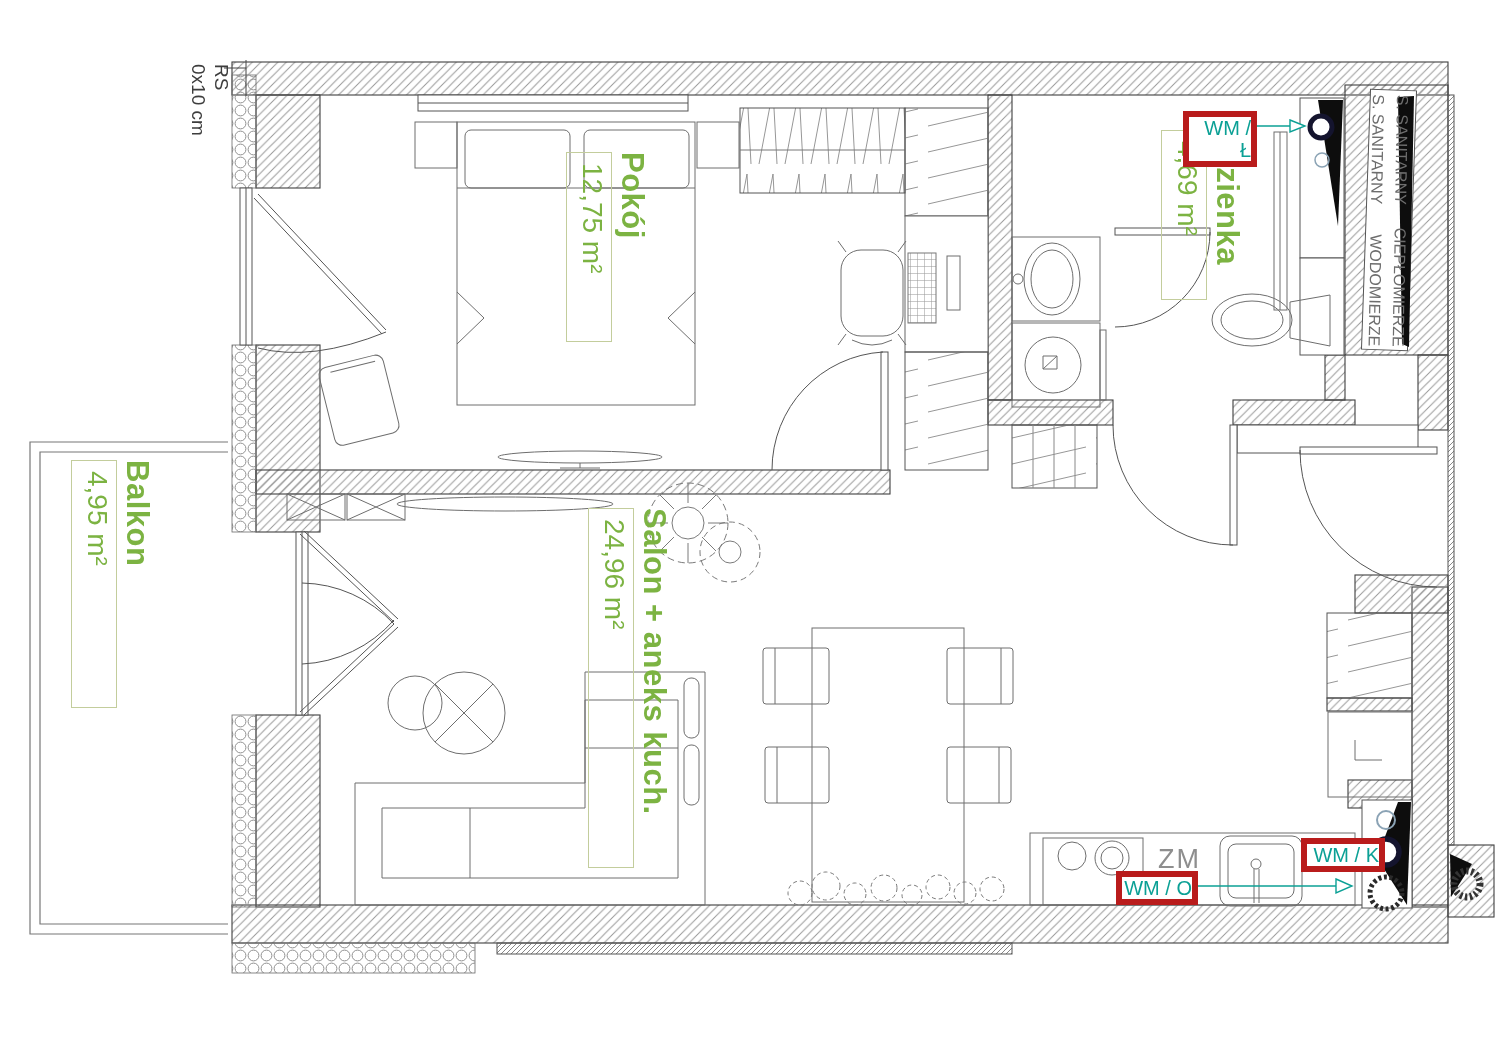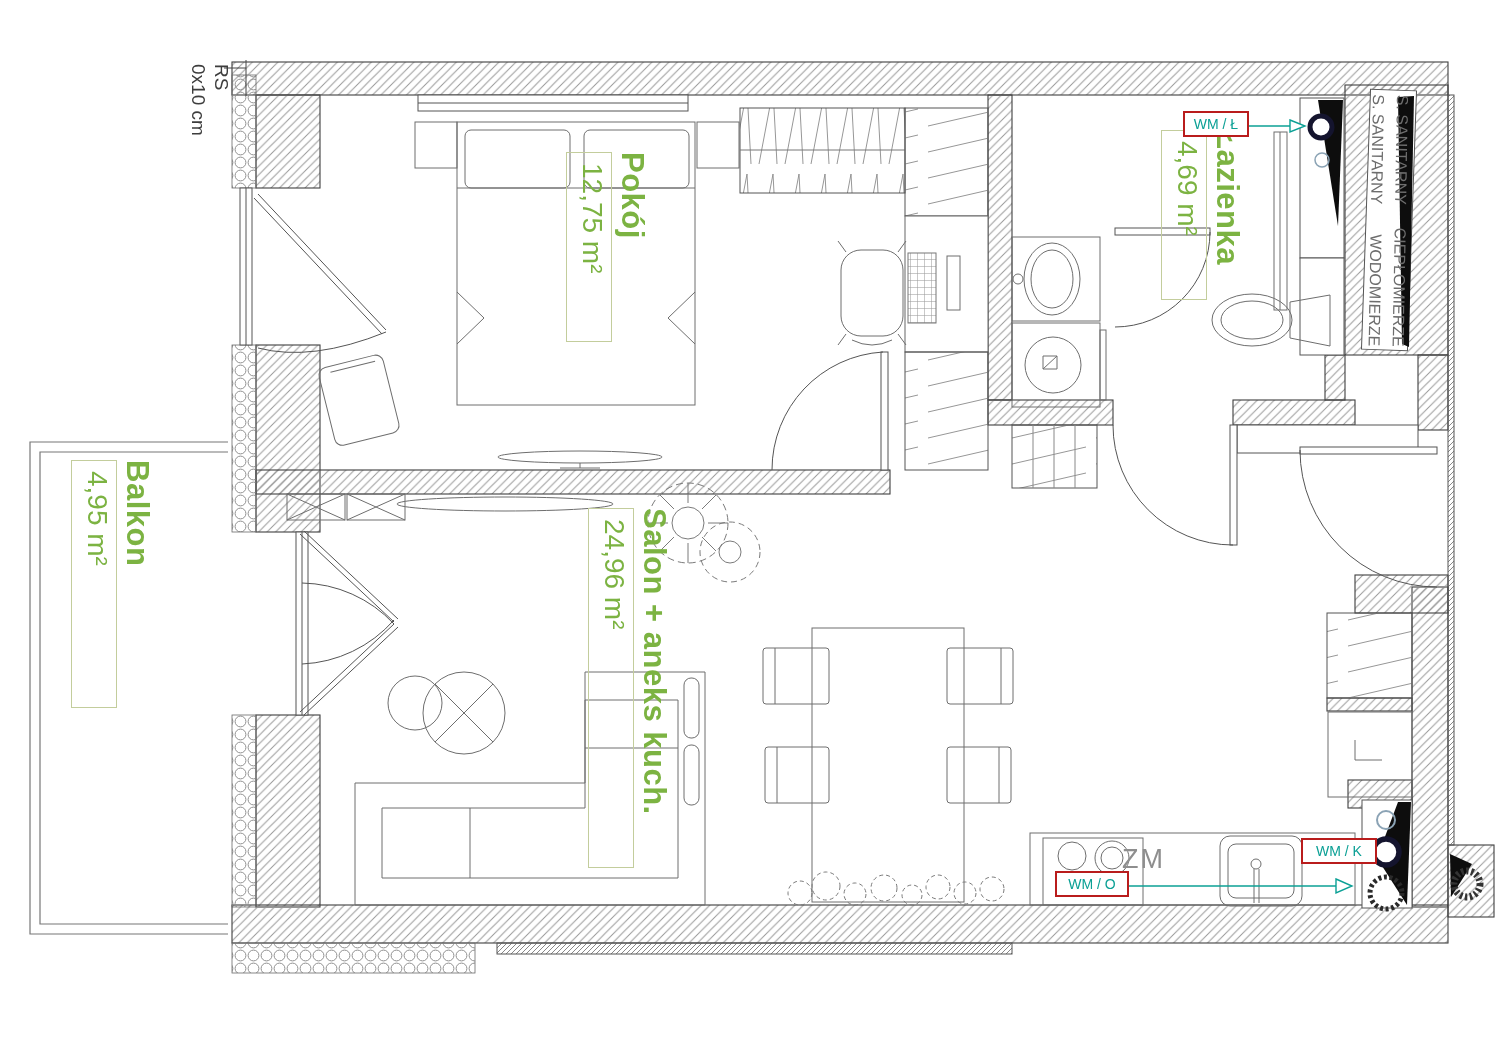--- a/index.html
+++ b/index.html
@@ -5,22 +5,22 @@
   html,body{margin:0;padding:0;background:#fff}
   #plan{position:relative;width:1500px;height:1050px;overflow:hidden;
         font-family:"Liberation Sans",sans-serif;background:#fff}
   #plan svg{position:absolute;left:0;top:0}
   .rlabel{position:absolute;transform-origin:0 0;transform:rotate(90deg);
           color:#7cb342;white-space:nowrap}
   .rlabel .t{font-size:31px;font-weight:bold;letter-spacing:.5px}
   .rlabel .a{margin-top:2px;font-size:28px;font-weight:normal}
   .rlabel .a .frame{display:inline-block;border:1px solid #c3cd9c;
           padding:3px 10px 9px;box-sizing:border-box}
-  .wm{position:absolute;border:2px solid #b91c1c;color:#0ba095;font-size:14px;
-      line-height:22px;text-align:center;background:#fff}
+  .wm{position:absolute;border:6px solid #b91c1c;color:#0ba095;font-size:20px;
+      line-height:22px;text-align:right;background:#fff}
   .zm{position:absolute;color:#8e8e8e;font-size:27px;letter-spacing:2px}
   .note{position:absolute;transform-origin:0 0;transform:rotate(90deg);
         color:#3d3d3d;font-size:19px;line-height:1.2}
   .shaft{position:absolute;transform-origin:0 0;transform:rotate(91deg);
          width:252px;color:#6d6d6d;font-size:16px;line-height:1.5}
   .shaft .srow{display:flex;justify-content:space-between}
 </style>
 </head>
 <body>
 
@@ -293,23 +293,23 @@
   <div class="a"><span class="frame" style="width:360px">24,96 m²</span></div>
 </div>
 
 <div class="rlabel" style="left:155px;top:460px">
   <div class="t">Balkon</div>
   <div class="a"><span class="frame" style="width:248px">4,95 m²</span></div>
 </div>
 
 <div class="wm" style="left:1183px;top:111px;width:62px">WM / Ł</div>
 <div class="wm" style="left:1301px;top:838px;width:72px">WM / K</div>
-<div class="wm" style="left:1055px;top:871px;width:70px">WM / O</div>
-
-<div class="zm" style="left:1122px;top:844px">ZM</div>
+<div class="wm" style="left:1116px;top:871px;width:70px">WM / O</div>
+
+<div class="zm" style="left:1158px;top:844px">ZM</div>
 
 <div class="note" style="left:232px;top:64px">
   <div>RS</div>
   <div>0x10 cm</div>
 </div>
 
 <div class="shaft" style="left:1414px;top:95px">
   <div class="srow">
     <span>S. SANITARNY</span>
     <span>CIEPŁOMIERZE</span>

